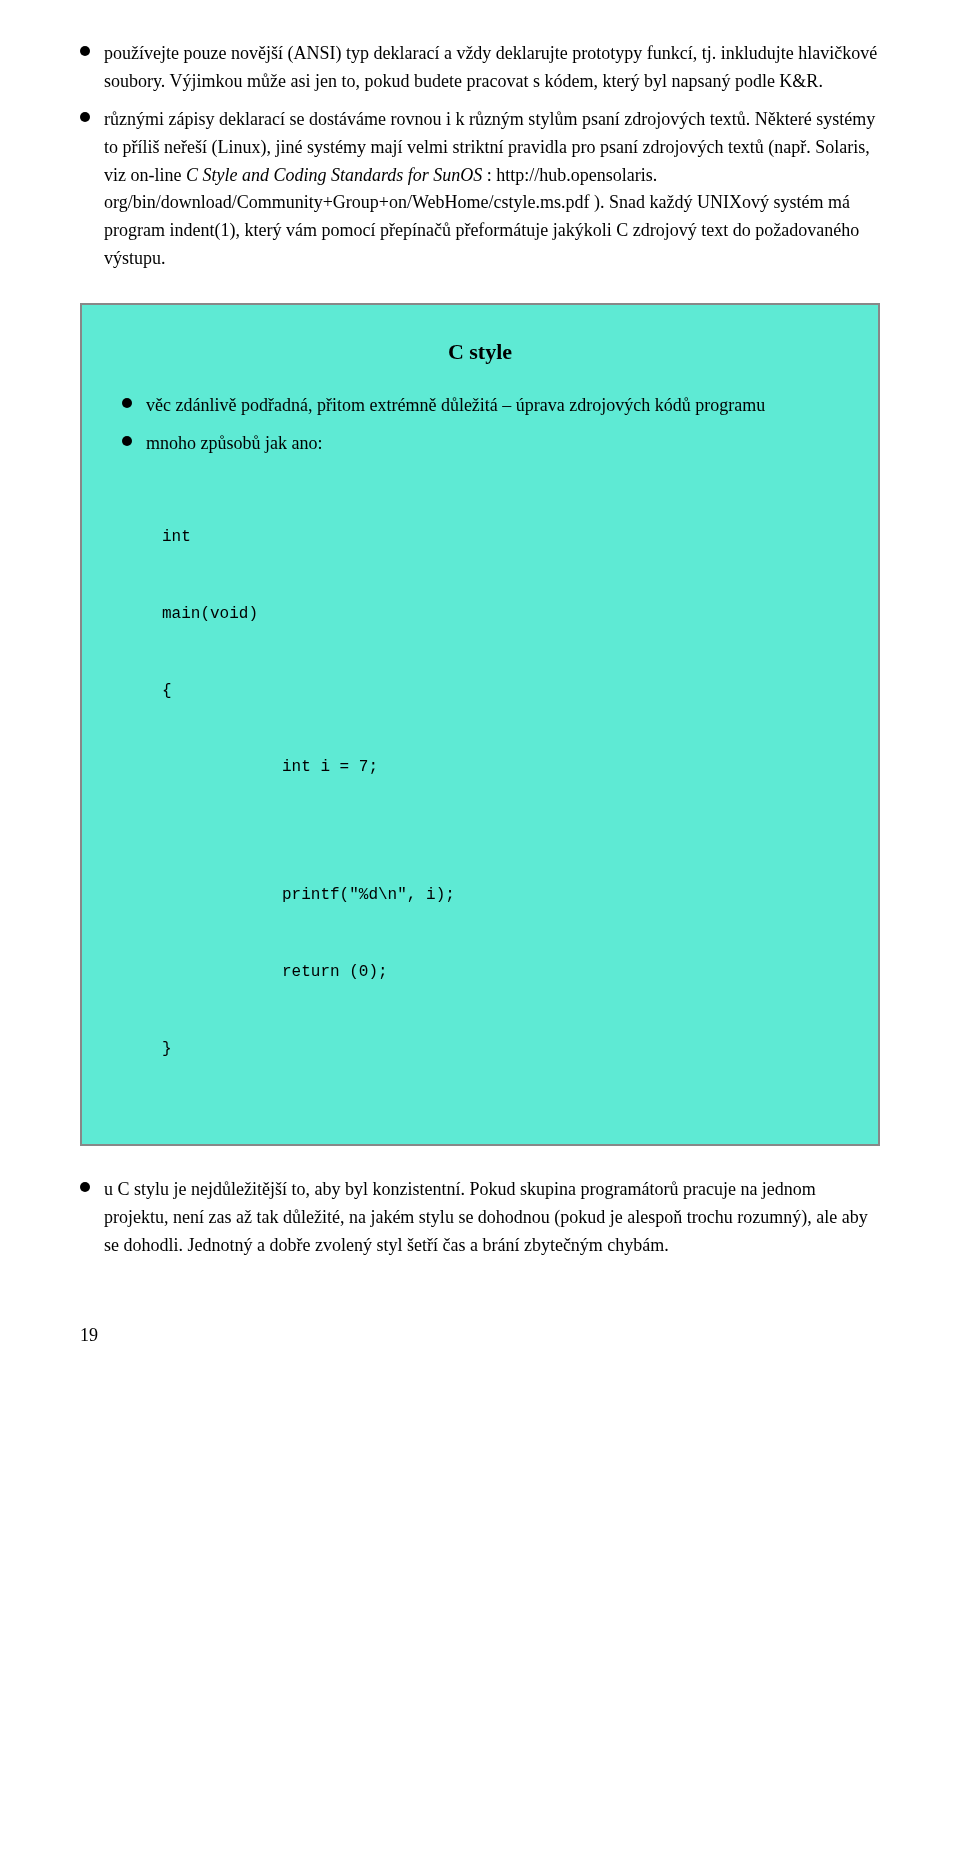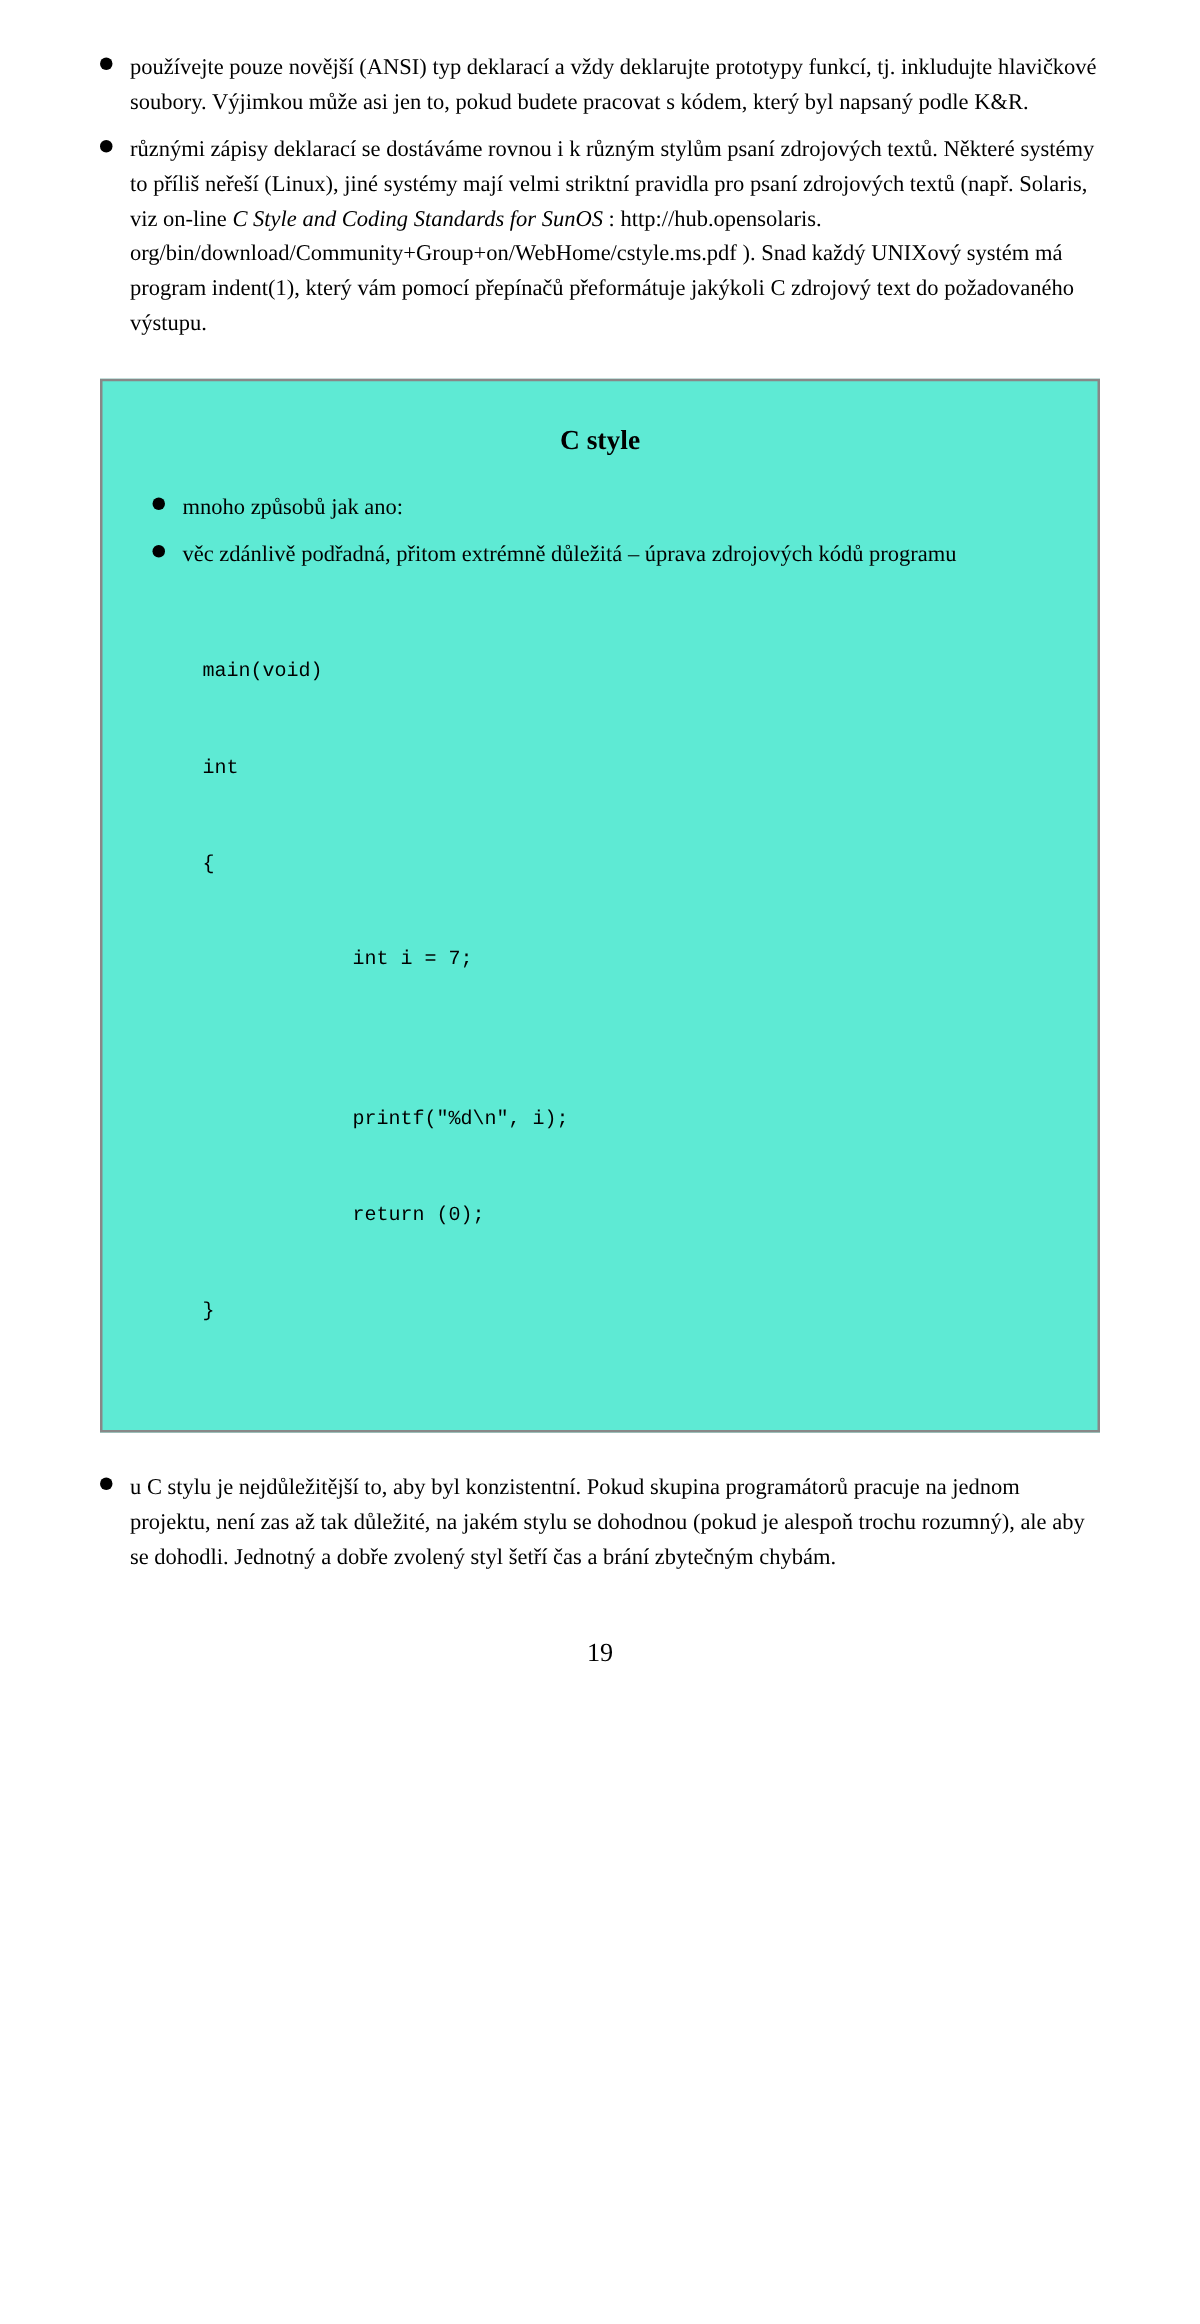--- a/index.html
+++ b/index.html
@@ -76,23 +76,22 @@
 
     .code-indent-1 {
       margin-left: 40px;
     }
 
     .code-indent-2 {
       margin-left: 120px;
     }
 
     .page-number {
-      text-align: center;
-      margin-top: 48px;
-      font-size: 21px;
+      margin-top: 63px;
+      font-size: 18px;
     }
 
     .italic {
       font-style: italic;
     }
 
     .url-text {
     }
   </style>
 </head>
@@ -118,31 +117,31 @@
       </span>
     </li>
   </ul>
 
   <div class="box">
     <div class="box-title">C style</div>
 
     <ul class="bullet-list">
       <li>
         <span class="bullet-dot"></span>
-        <span class="bullet-text">mnoho způsobů jak ano:</span>
+        <span class="bullet-text">věc zdánlivě podřadná, přitom extrémně důležitá – úprava zdrojových kódů programu</span>
       </li>
       <li>
         <span class="bullet-dot"></span>
-        <span class="bullet-text">věc zdánlivě podřadná, přitom extrémně důležitá – úprava zdrojových kódů programu</span>
+        <span class="bullet-text">mnoho způsobů jak ano:</span>
       </li>
     </ul>
 
     <div class="code-block code-indent-1">
+      <div>int</div>
       <div>main(void)</div>
-      <div>int</div>
       <div>{</div>
       <div class="code-indent-2">int i = 7;</div>
       <br>
       <div class="code-indent-2">printf("%d\n", i);</div>
       <div class="code-indent-2">return (0);</div>
       <div>}</div>
     </div>
   </div>
 
   <ul class="bullet-list">

